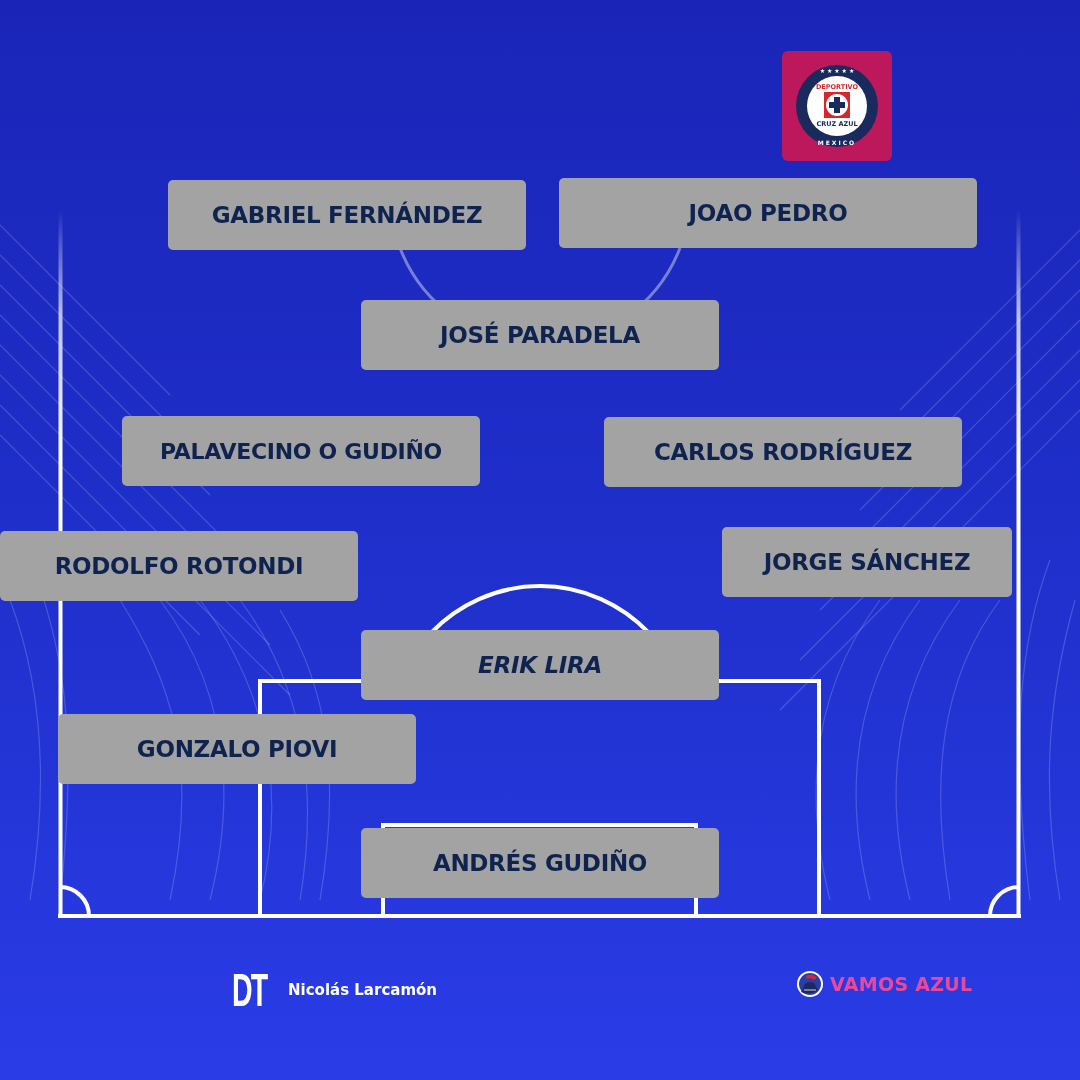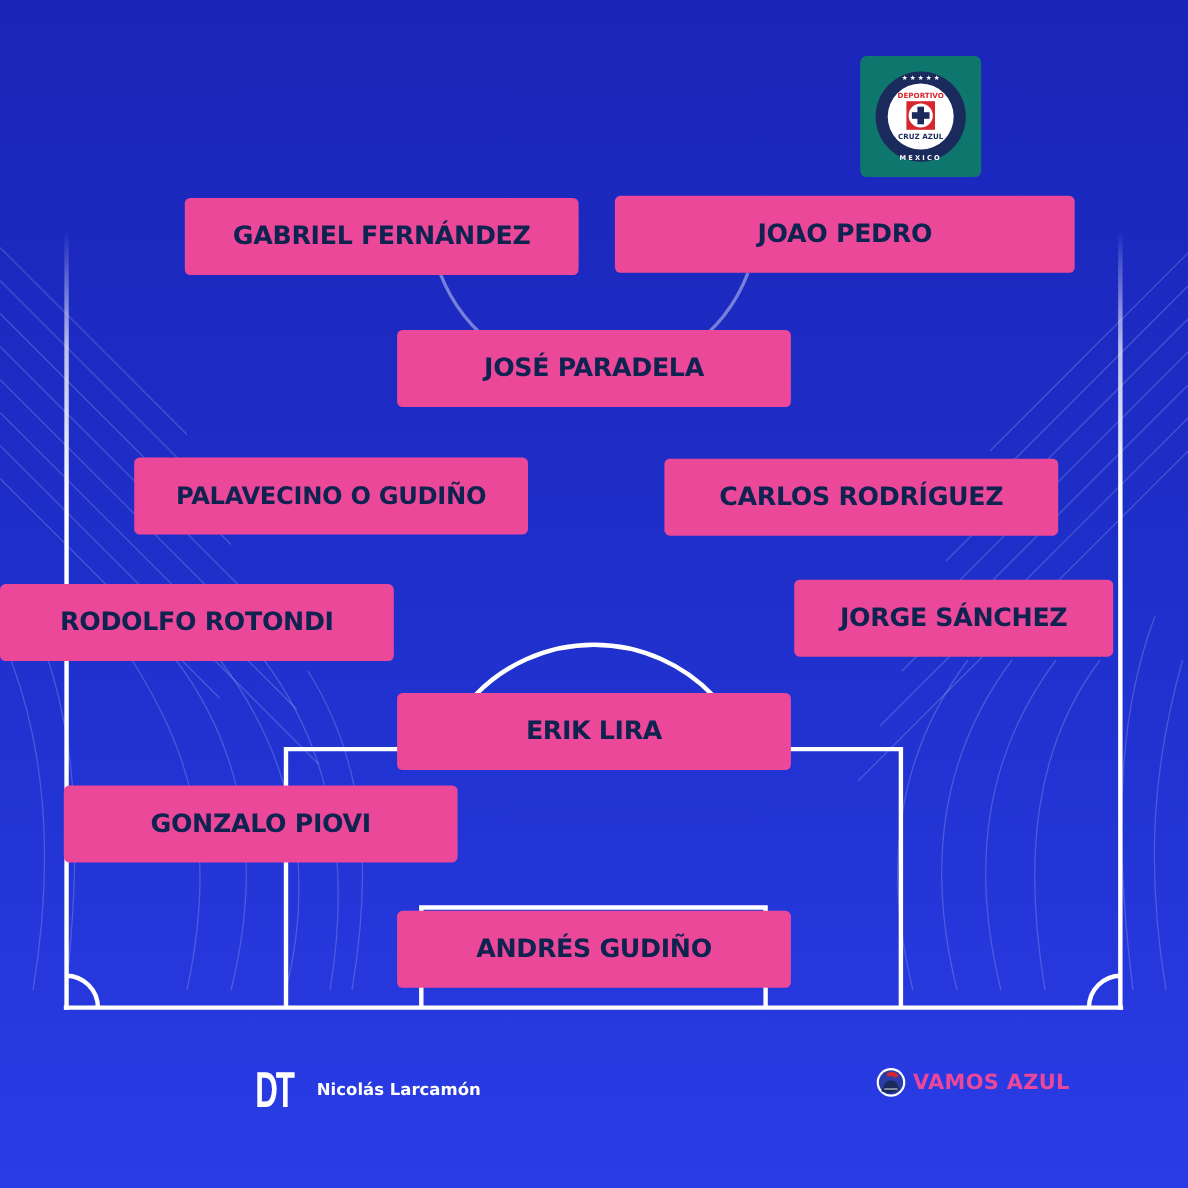--- a/index.html
+++ b/index.html
@@ -4,28 +4,28 @@
 <style>
   html, body { margin:0; padding:0; }
   body {
     width:1080px; height:1080px; overflow:hidden; position:relative;
     background: linear-gradient(180deg, #1a25b8 0%, #1e2ec8 45%, #2a3ce6 100%);
     font-family: "DejaVu Sans", "Liberation Sans", sans-serif;
   }
   .canvas { position:absolute; inset:0; }
   .pitch-svg { position:absolute; left:0; top:0; width:1080px; height:1080px; }
   .player {
-    position:absolute; height:70px; background:#ec4899; border-radius:5px;
+    position:absolute; height:70px; background:#a3a3a3; border-radius:5px;
     display:flex; align-items:center; justify-content:center;
     color:#0f2350; font-weight:bold; font-size:23px; letter-spacing:-0.3px;
     box-sizing:border-box; white-space:nowrap;
   }
   .crest-card {
     position:absolute; left:782px; top:51px; width:110px; height:110px;
-    background:#0f766e; border-radius:6px;
+    background:#be185d; border-radius:6px;
     display:flex; align-items:center; justify-content:center;
   }
   .coach { position:absolute; left:232px; top:966px; display:flex; align-items:center; }
   .coach-tag { color:#ffffff; font-family:"Liberation Sans", sans-serif; font-weight:bold;
     font-size:46px; letter-spacing:-3px; transform:scaleX(0.62); transform-origin:left center; width:34px; line-height:48px; }
   .coach-name { color:#ffffff; font-weight:bold; font-size:15px; margin-left:22px; }
   .brand { position:absolute; left:796px; top:970px; display:flex; align-items:center; }
   .brand-text { color:#ec4899; font-weight:bold; font-size:19px; margin-left:6px; letter-spacing:0.3px; }
 </style>
 </head>
@@ -123,21 +123,21 @@
     </div>
   <div class="player" style="left:604px;top:417px;width:358px;">
       <span>CARLOS RODRÍGUEZ</span>
     </div>
   <div class="player" style="left:0px;top:531px;width:358px;">
       <span>RODOLFO ROTONDI</span>
     </div>
   <div class="player" style="left:722px;top:527px;width:290px;">
       <span>JORGE SÁNCHEZ</span>
     </div>
-  <div class="player" style="left:361px;top:630px;width:358px;">
+  <div class="player" style="left:361px;top:630px;width:358px;font-style:italic;">
       <span>ERIK LIRA</span>
     </div>
   <div class="player" style="left:58px;top:714px;width:358px;">
       <span>GONZALO PIOVI</span>
     </div>
   <div class="player" style="left:361px;top:828px;width:358px;">
       <span>ANDRÉS GUDIÑO</span>
     </div>
 
   <div class="coach">

